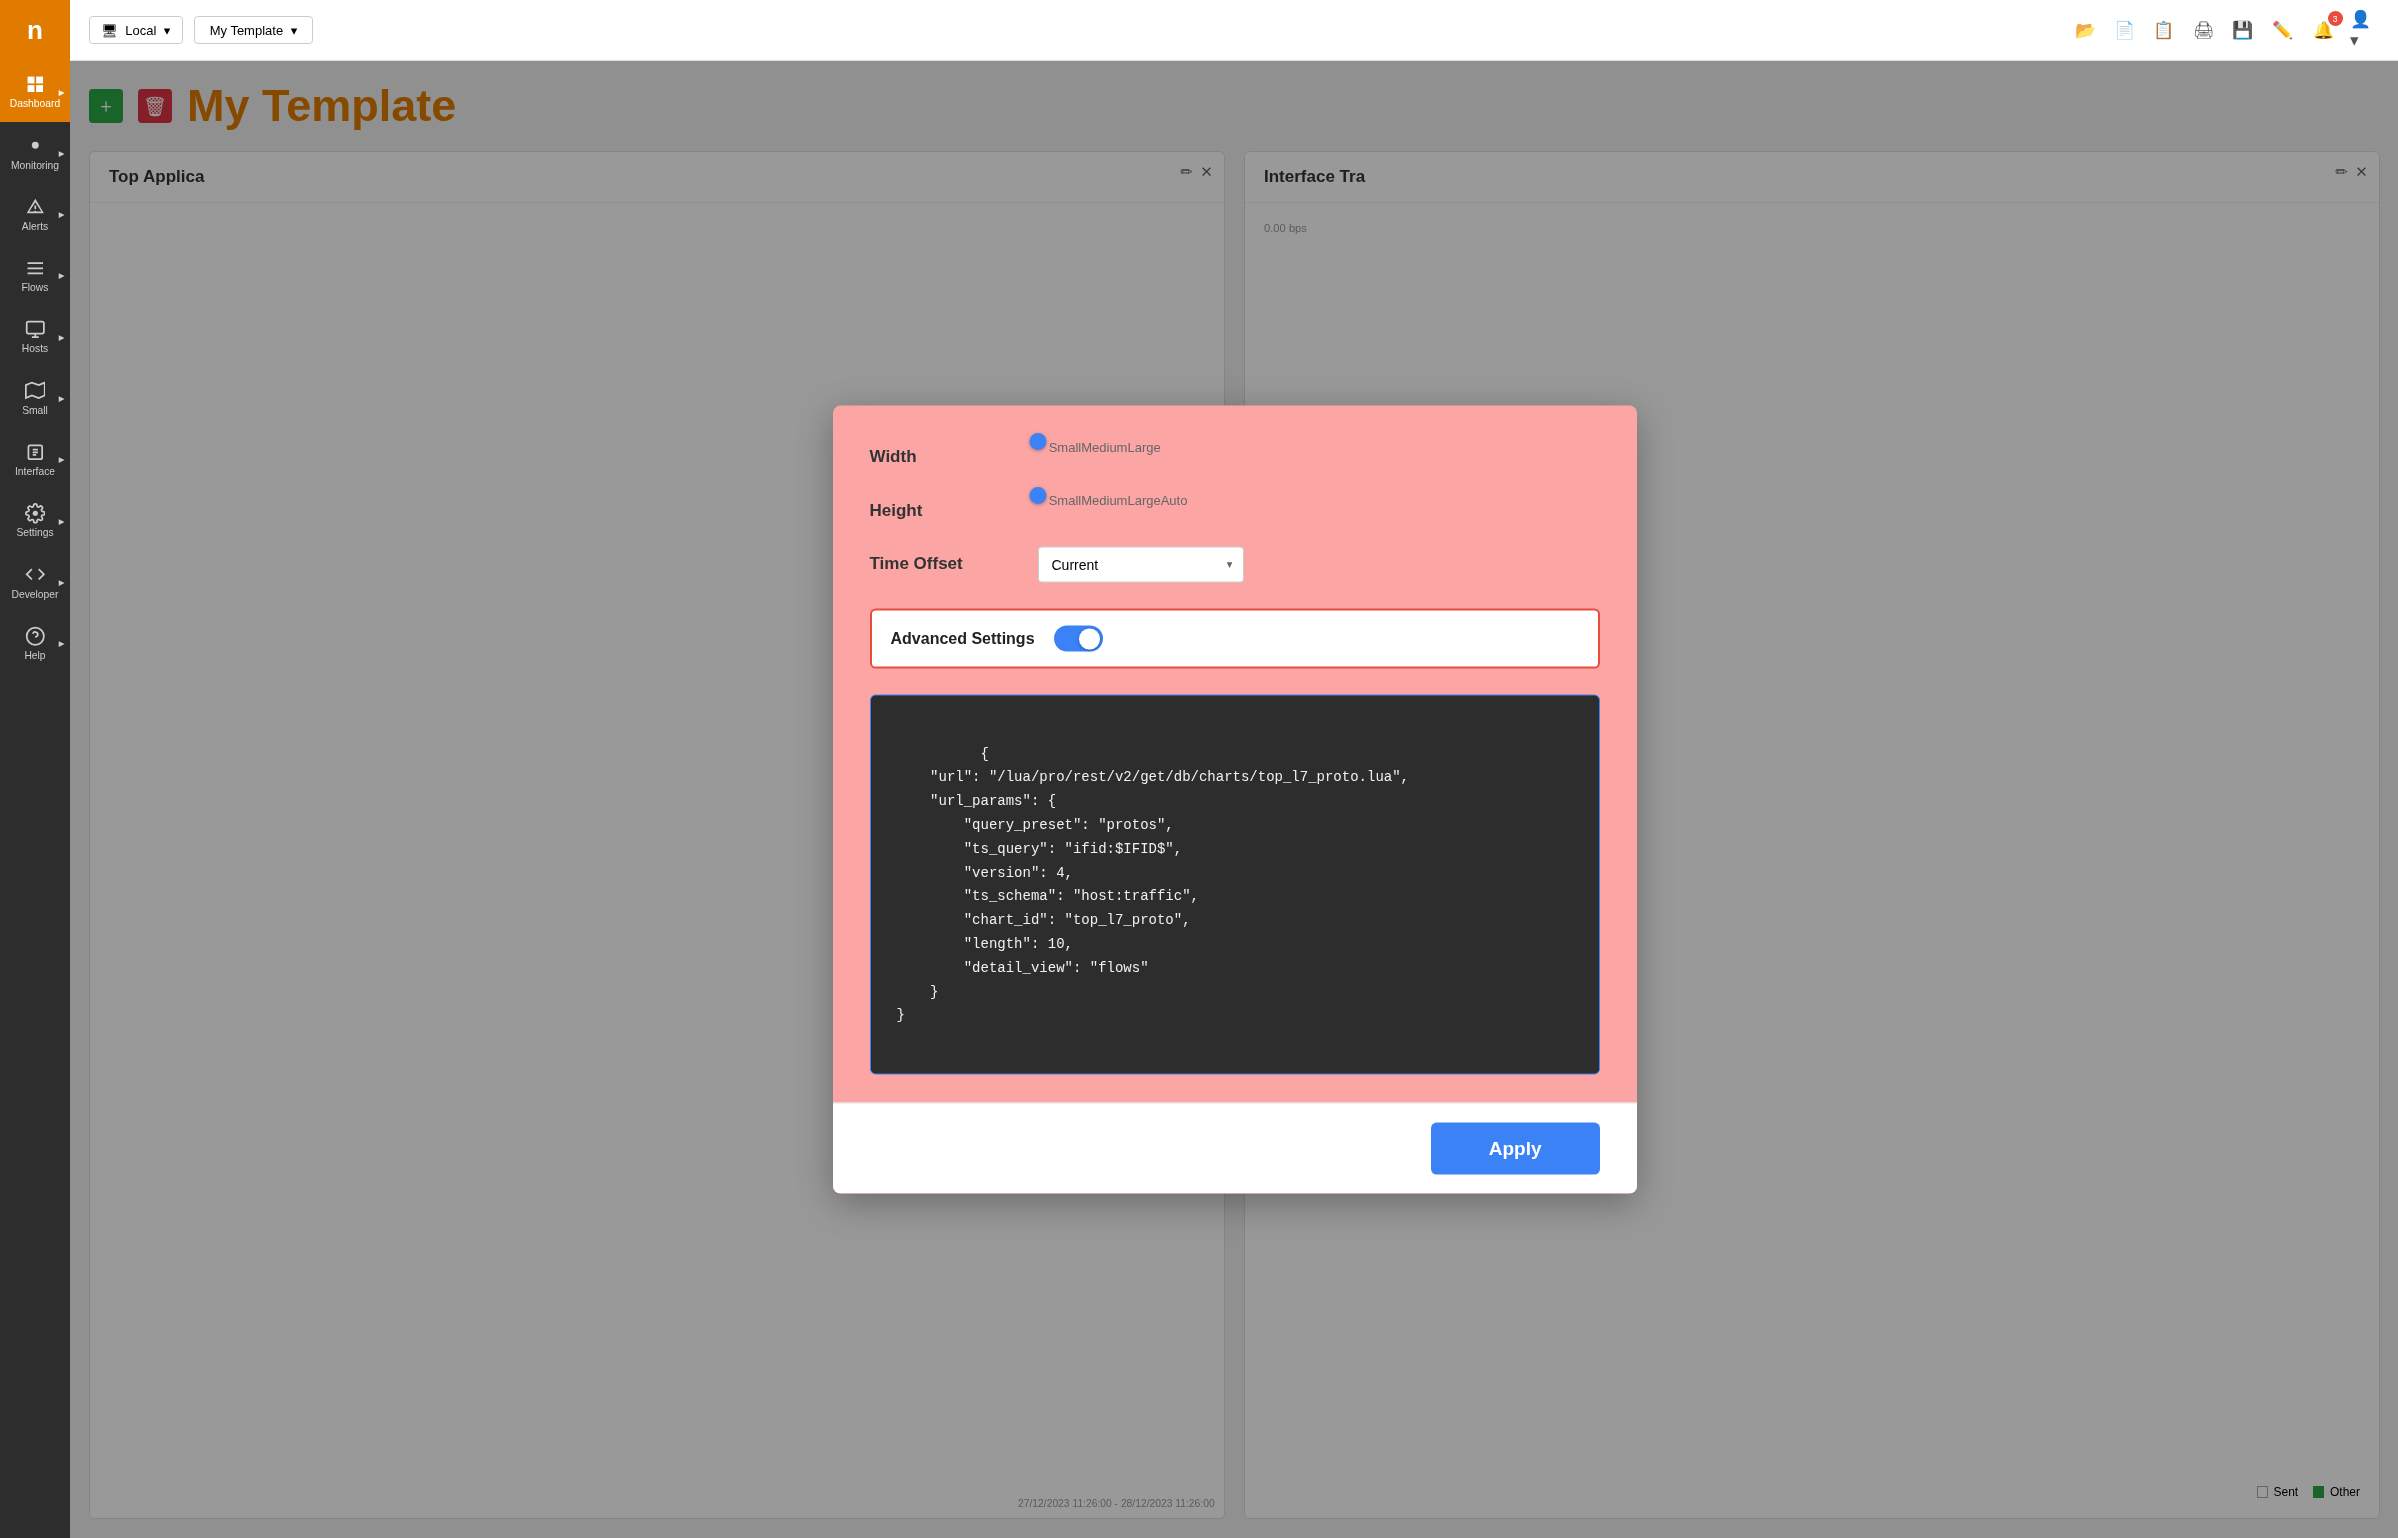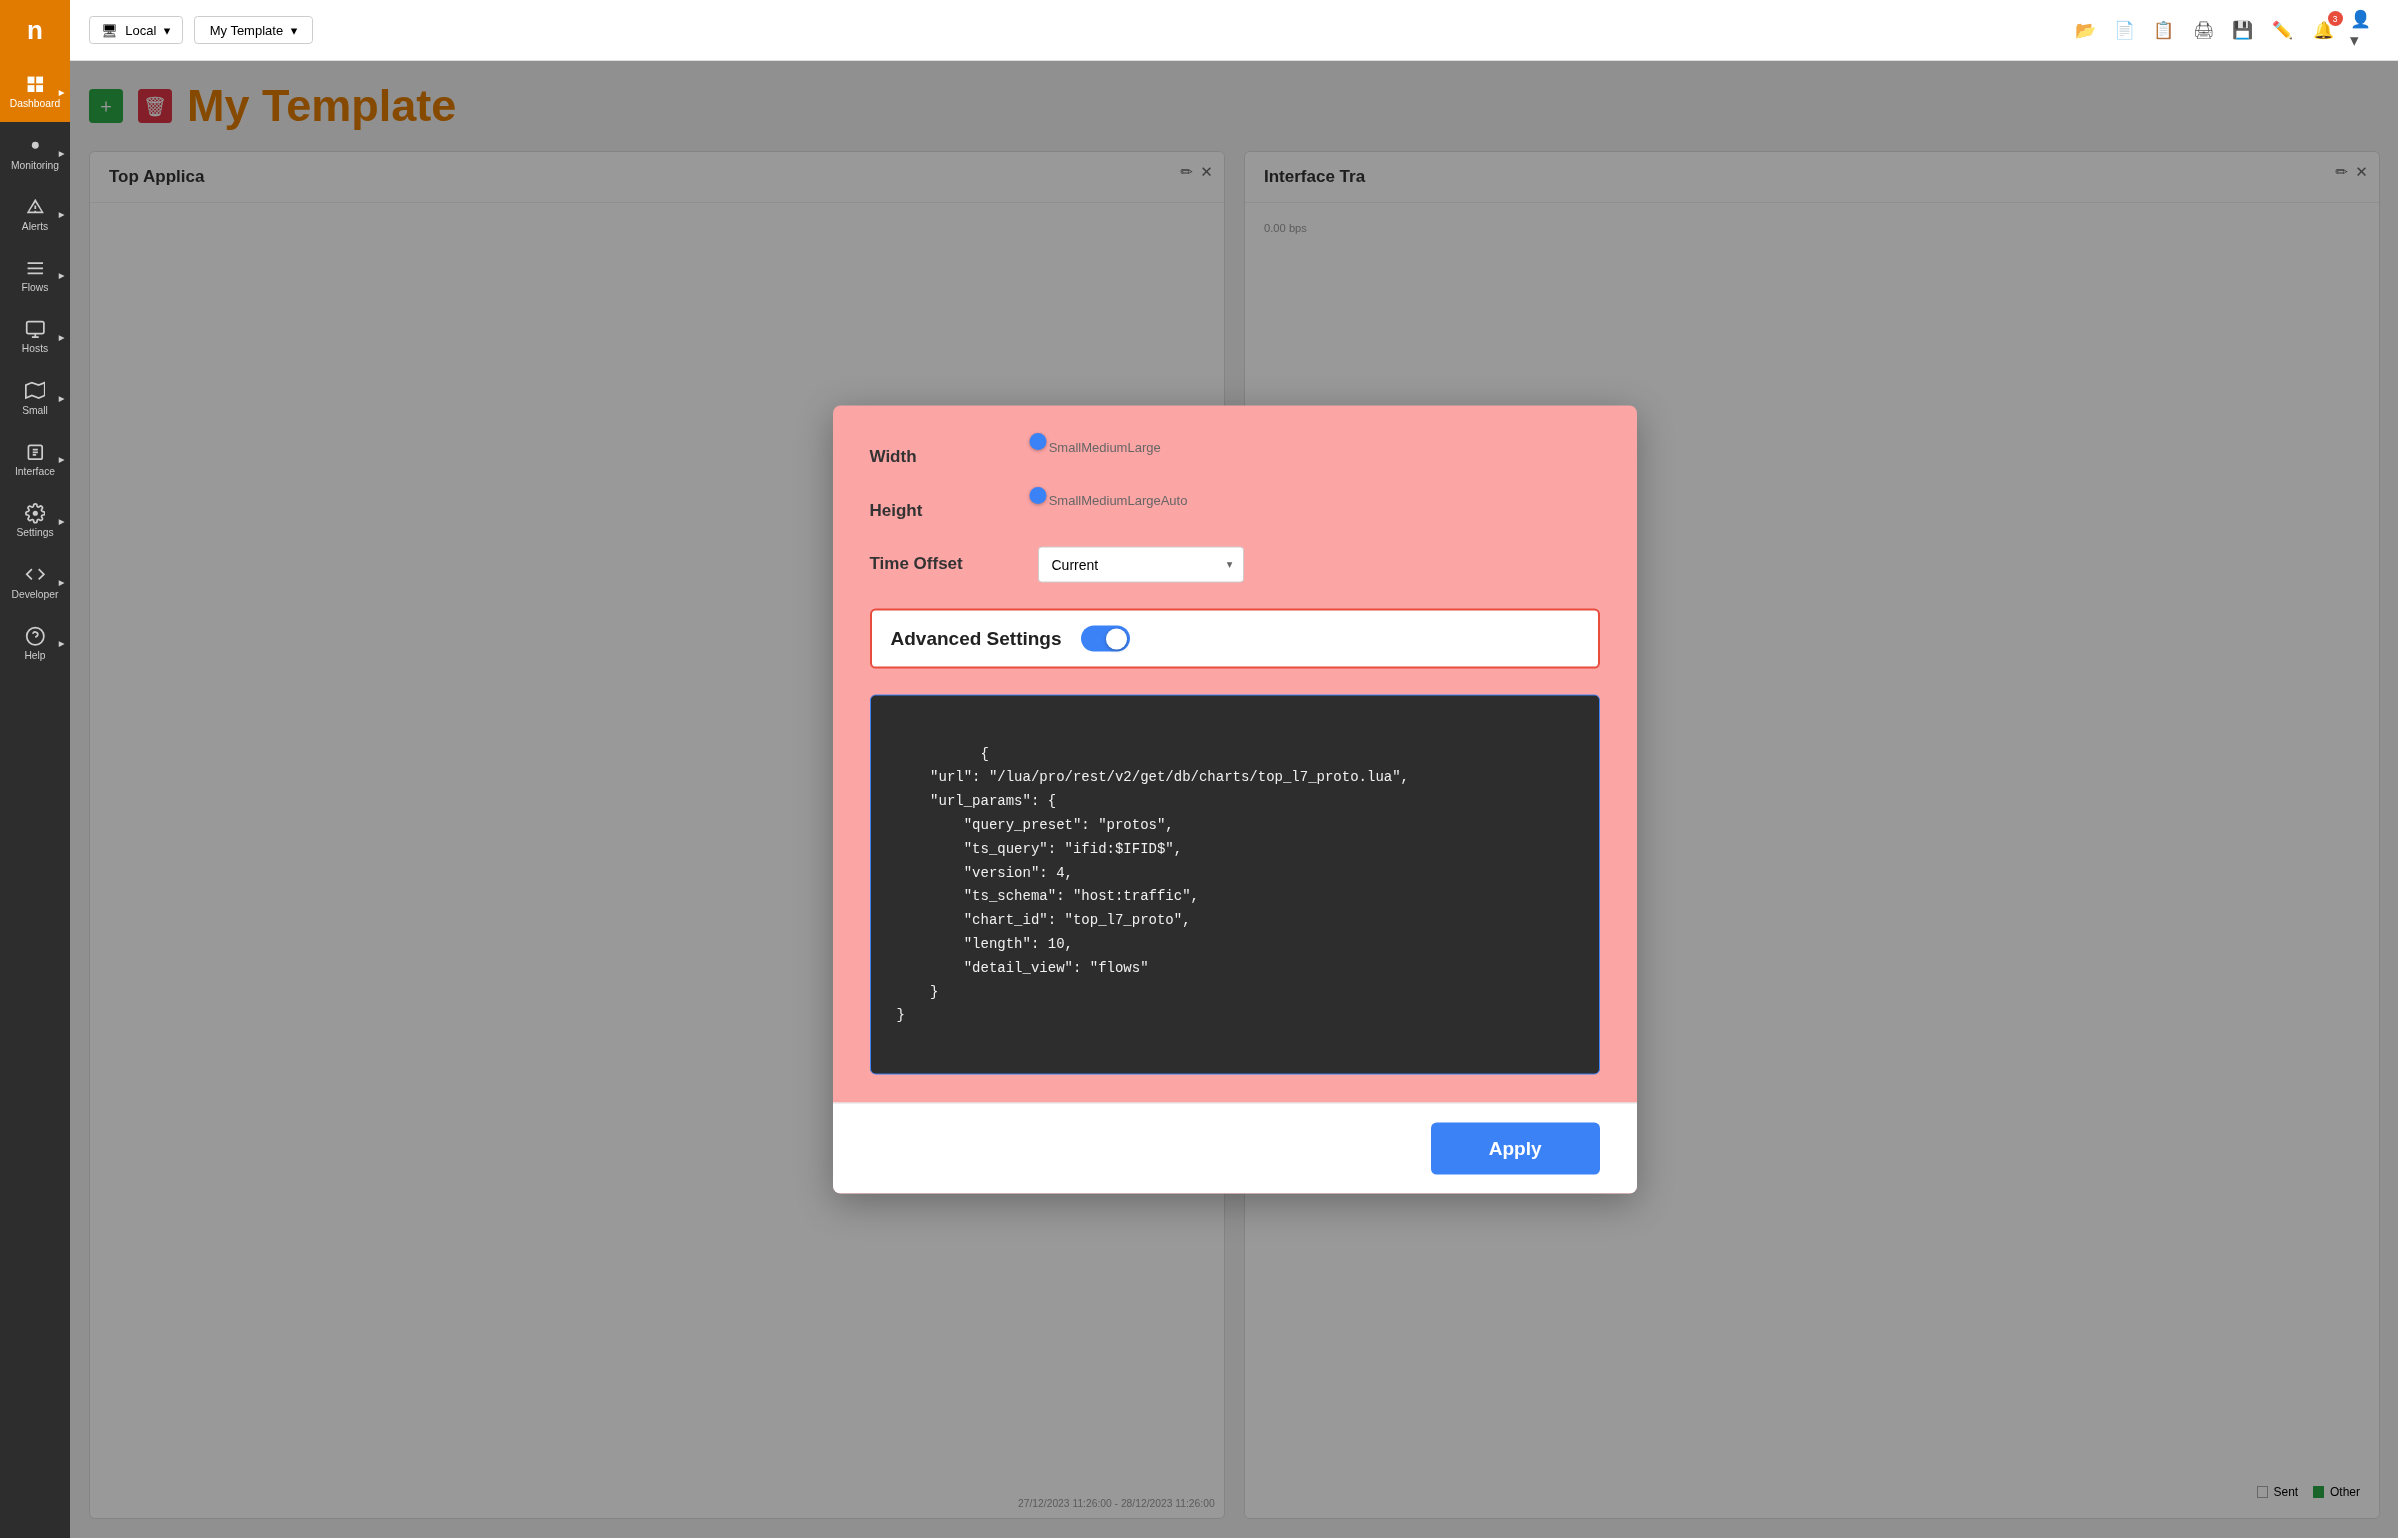--- a/index.html
+++ b/index.html
@@ -317,21 +317,21 @@
     .advanced-settings-row {
       display: flex;
       align-items: center;
       gap: 19px;
       padding: 15px 19px;
       border: 2.8px solid #e74c3c;
       border-radius: 5.6px;
       background: white;
     }
     .advanced-label {
-      font-size: 19px;
+      font-size: 16px;
       font-weight: 700;
       color: #222;
     }
     .toggle-switch {
       position: relative;
       width: 49px;
       height: 26px;
       cursor: pointer;
     }
     .toggle-track {

